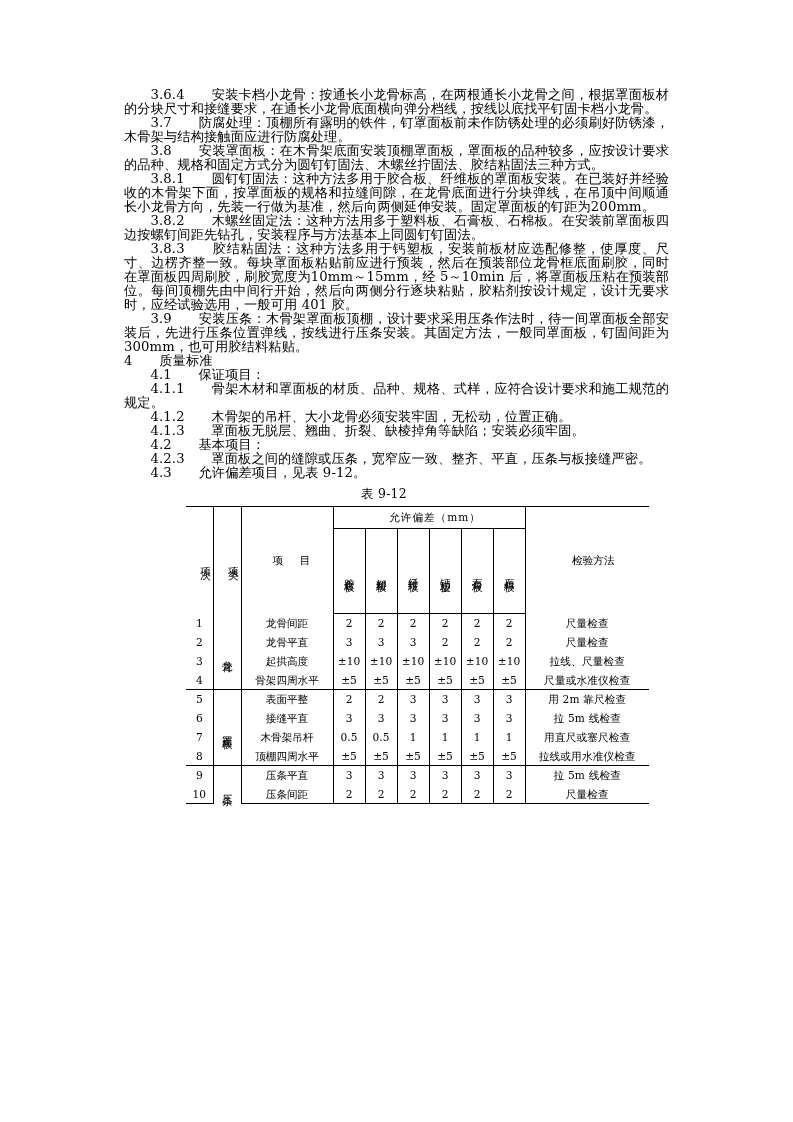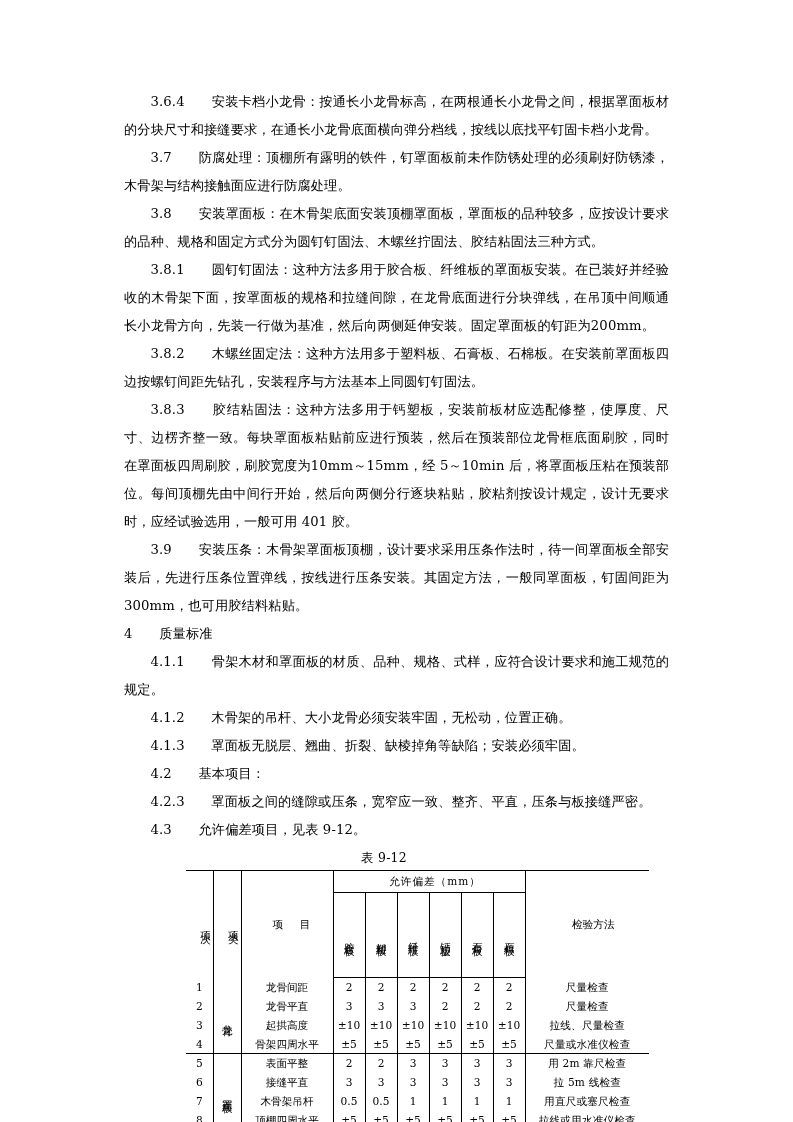--- a/index.html
+++ b/index.html
@@ -23,21 +23,21 @@
   }
   .content {
     position: absolute;
     left: 124px;
     top: 88px;
     width: 545px;
   }
   
   .para {
     font-size: 13.2px;
-    line-height: 28px;
+    line-height: 14px;
     text-align: justify;
     text-justify: inter-ideograph;
     margin: 0;
     letter-spacing: 0.15px;
     font-family: "DejaVu Serif", "Liberation Serif", serif;
   }
   .indent-2 { text-indent: 2em; }
   .indent-0 { text-indent: 0; }
 
   
@@ -109,20 +109,21 @@
 
     <p class="para indent-2">3.6.4　　安装卡档小龙骨：按通长小龙骨标高，在两根通长小龙骨之间，根据罩面板材的分块尺寸和接缝要求，在通长小龙骨底面横向弹分档线，按线以底找平钉固卡档小龙骨。</p>
     <p class="para indent-2">3.7　　防腐处理：顶棚所有露明的铁件，钉罩面板前未作防锈处理的必须刷好防锈漆，木骨架与结构接触面应进行防腐处理。</p>
     <p class="para indent-2">3.8　　安装罩面板：在木骨架底面安装顶棚罩面板，罩面板的品种较多，应按设计要求的品种、规格和固定方式分为圆钉钉固法、木螺丝拧固法、胶结粘固法三种方式。</p>
     <p class="para indent-2">3.8.1　　圆钉钉固法：这种方法多用于胶合板、纤维板的罩面板安装。在已装好并经验收的木骨架下面，按罩面板的规格和拉缝间隙，在龙骨底面进行分块弹线，在吊顶中间顺通长小龙骨方向，先装一行做为基准，然后向两侧延伸安装。固定罩面板的钉距为200mm。</p>
     <p class="para indent-2">3.8.2　　木螺丝固定法：这种方法用多于塑料板、石膏板、石棉板。在安装前罩面板四边按螺钉间距先钻孔，安装程序与方法基本上同圆钉钉固法。</p>
     <p class="para indent-2">3.8.3　　胶结粘固法：这种方法多用于钙塑板，安装前板材应选配修整，使厚度、尺寸、边楞齐整一致。每块罩面板粘贴前应进行预装，然后在预装部位龙骨框底面刷胶，同时在罩面板四周刷胶，刷胶宽度为10mm～15mm，经 5～10min 后，将罩面板压粘在预装部位。每间顶棚先由中间行开始，然后向两侧分行逐块粘贴，胶粘剂按设计规定，设计无要求时，应经试验选用，一般可用 401 胶。</p>
     <p class="para indent-2">3.9　　安装压条：木骨架罩面板顶棚，设计要求采用压条作法时，待一间罩面板全部安装后，先进行压条位置弹线，按线进行压条安装。其固定方法，一般同罩面板，钉固间距为300mm，也可用胶结料粘贴。</p>
 
     <p class="para indent-0">4　　质量标准</p>
+    <p class="para indent-2">4.1　　保证项目：</p>
     <p class="para indent-2">4.1.1　　骨架木材和罩面板的材质、品种、规格、式样，应符合设计要求和施工规范的规定。</p>
     <p class="para indent-2">4.1.2　　木骨架的吊杆、大小龙骨必须安装牢固，无松动，位置正确。</p>
     <p class="para indent-2">4.1.3　　罩面板无脱层、翘曲、折裂、缺棱掉角等缺陷；安装必须牢固。</p>
     <p class="para indent-2">4.2　　基本项目：</p>
     <p class="para indent-2">4.2.3　　罩面板之间的缝隙或压条，宽窄应一致、整齐、平直，压条与板接缝严密。</p>
     <p class="para indent-2">4.3　　允许偏差项目，见表 9-12。</p>
 
     <div class="table-caption">表 9-12</div>
 
     <div class="tbl-wrap">

